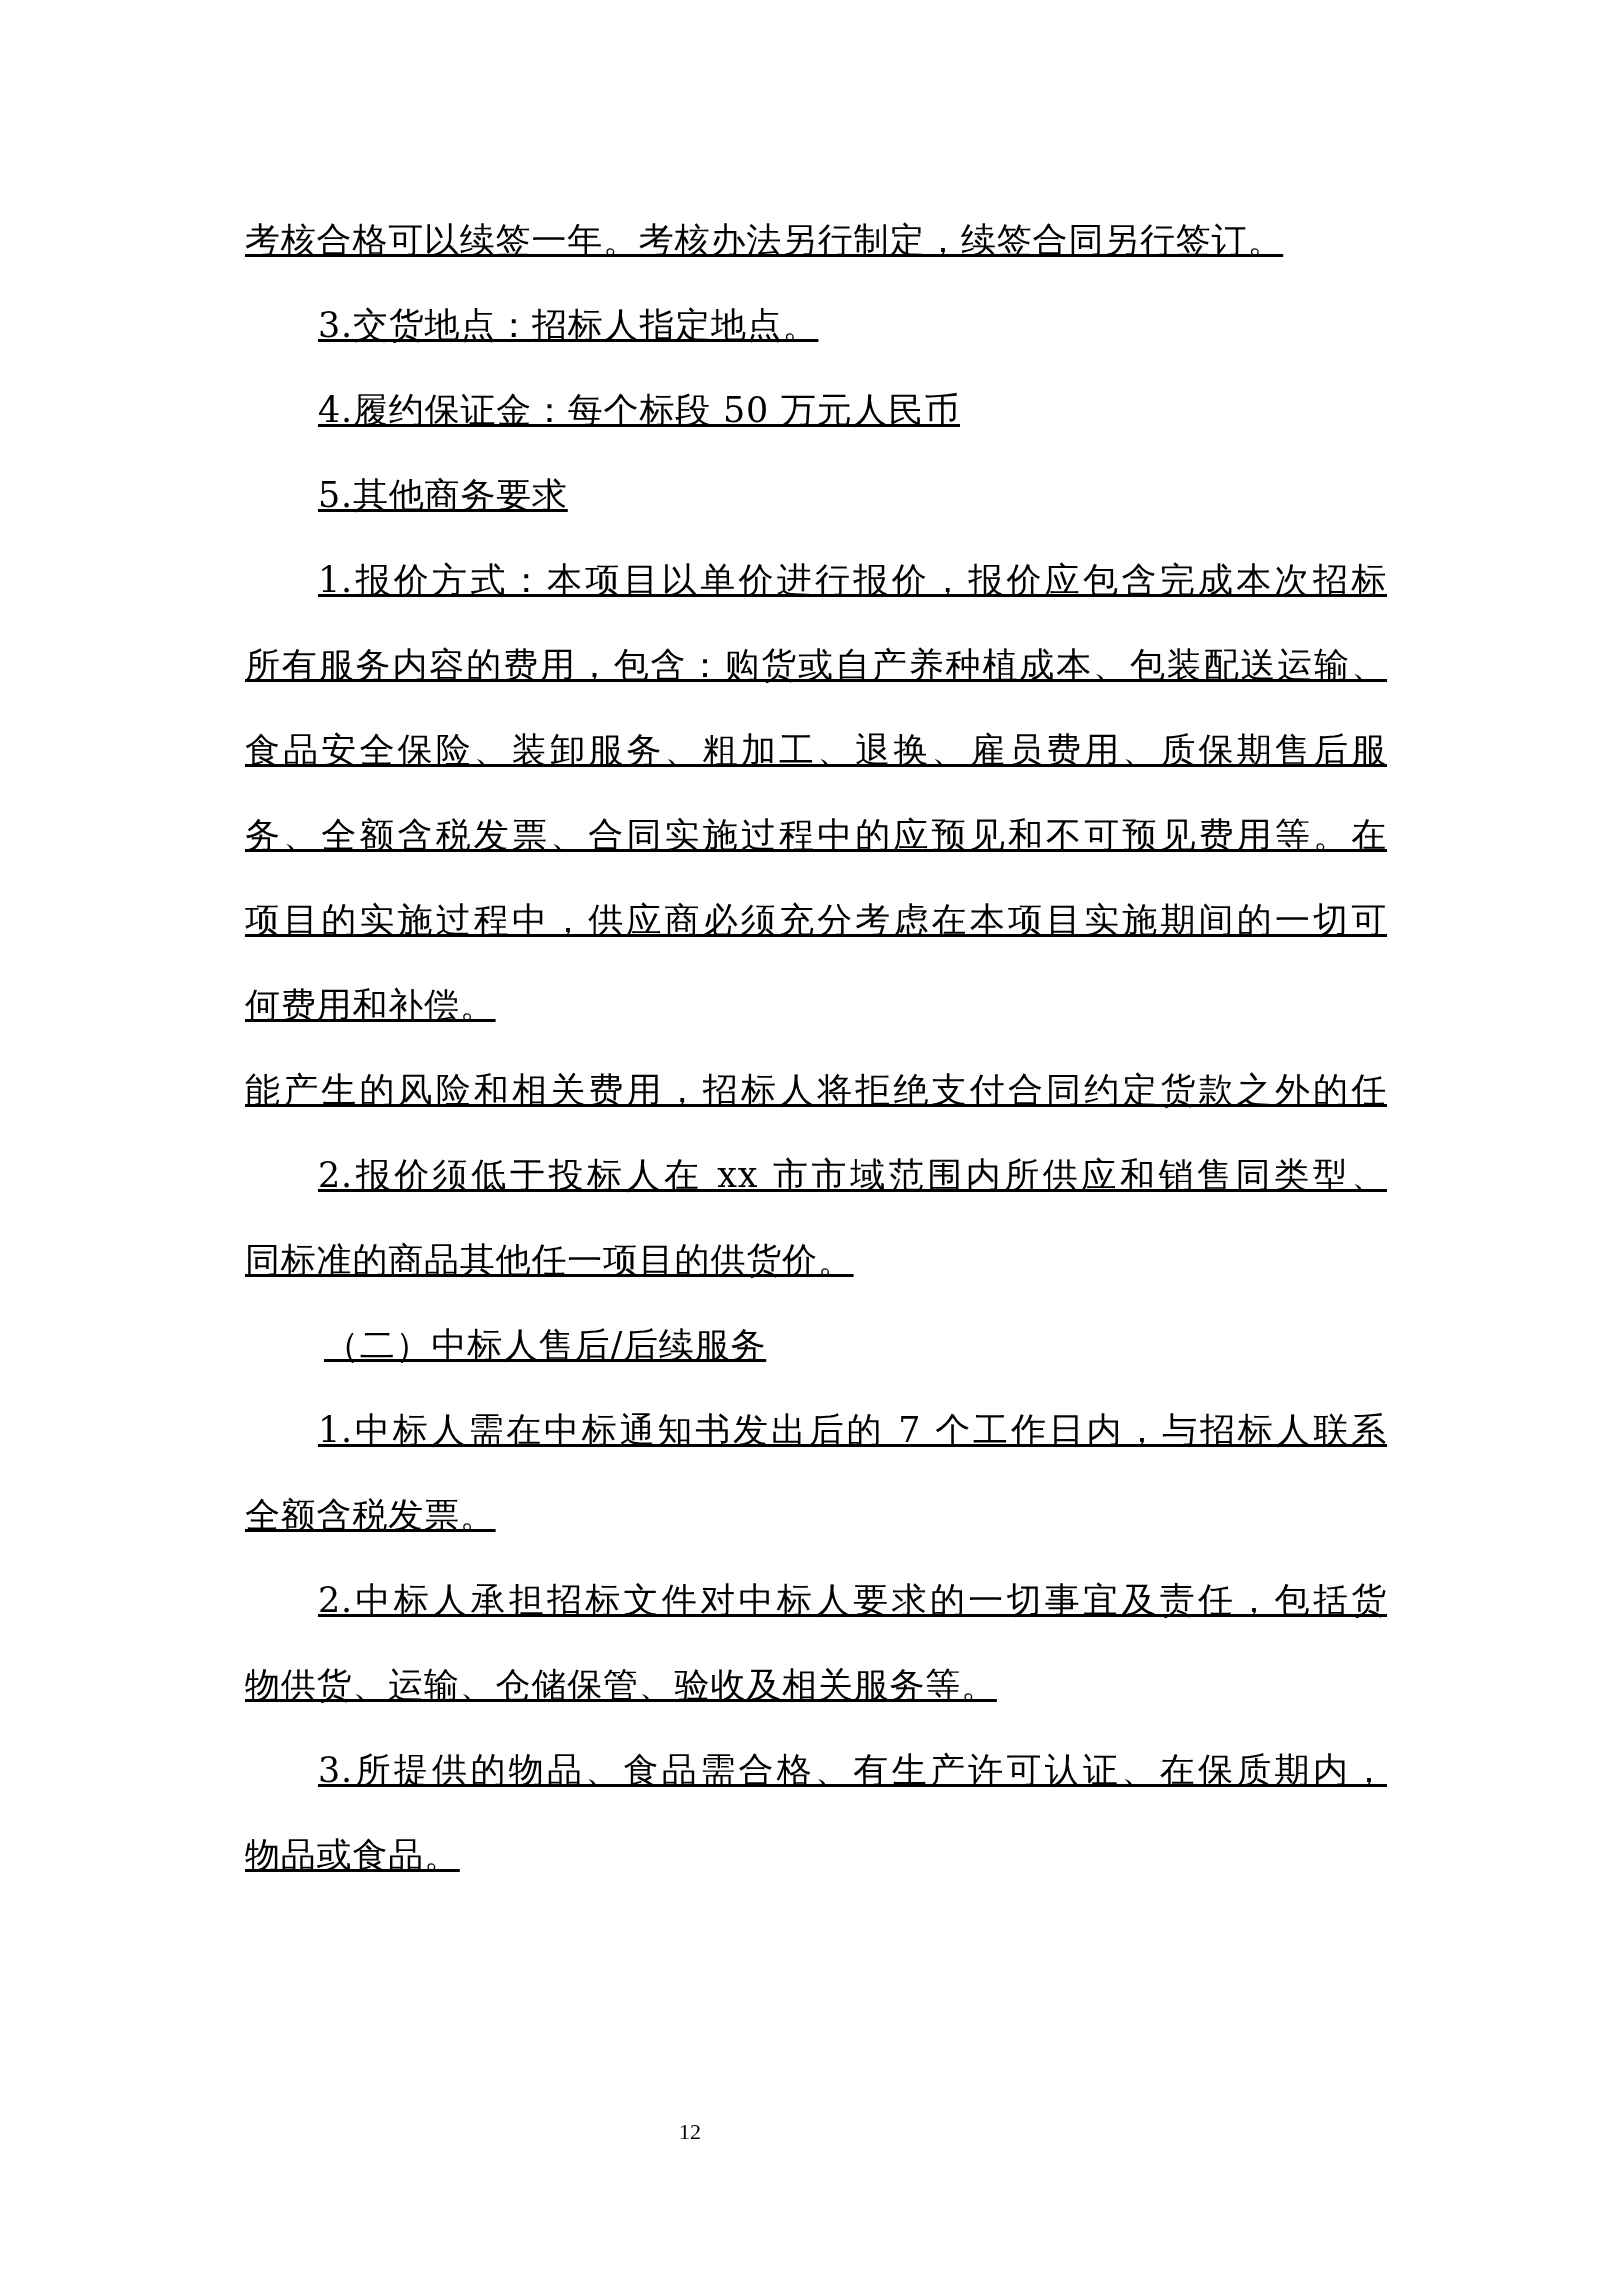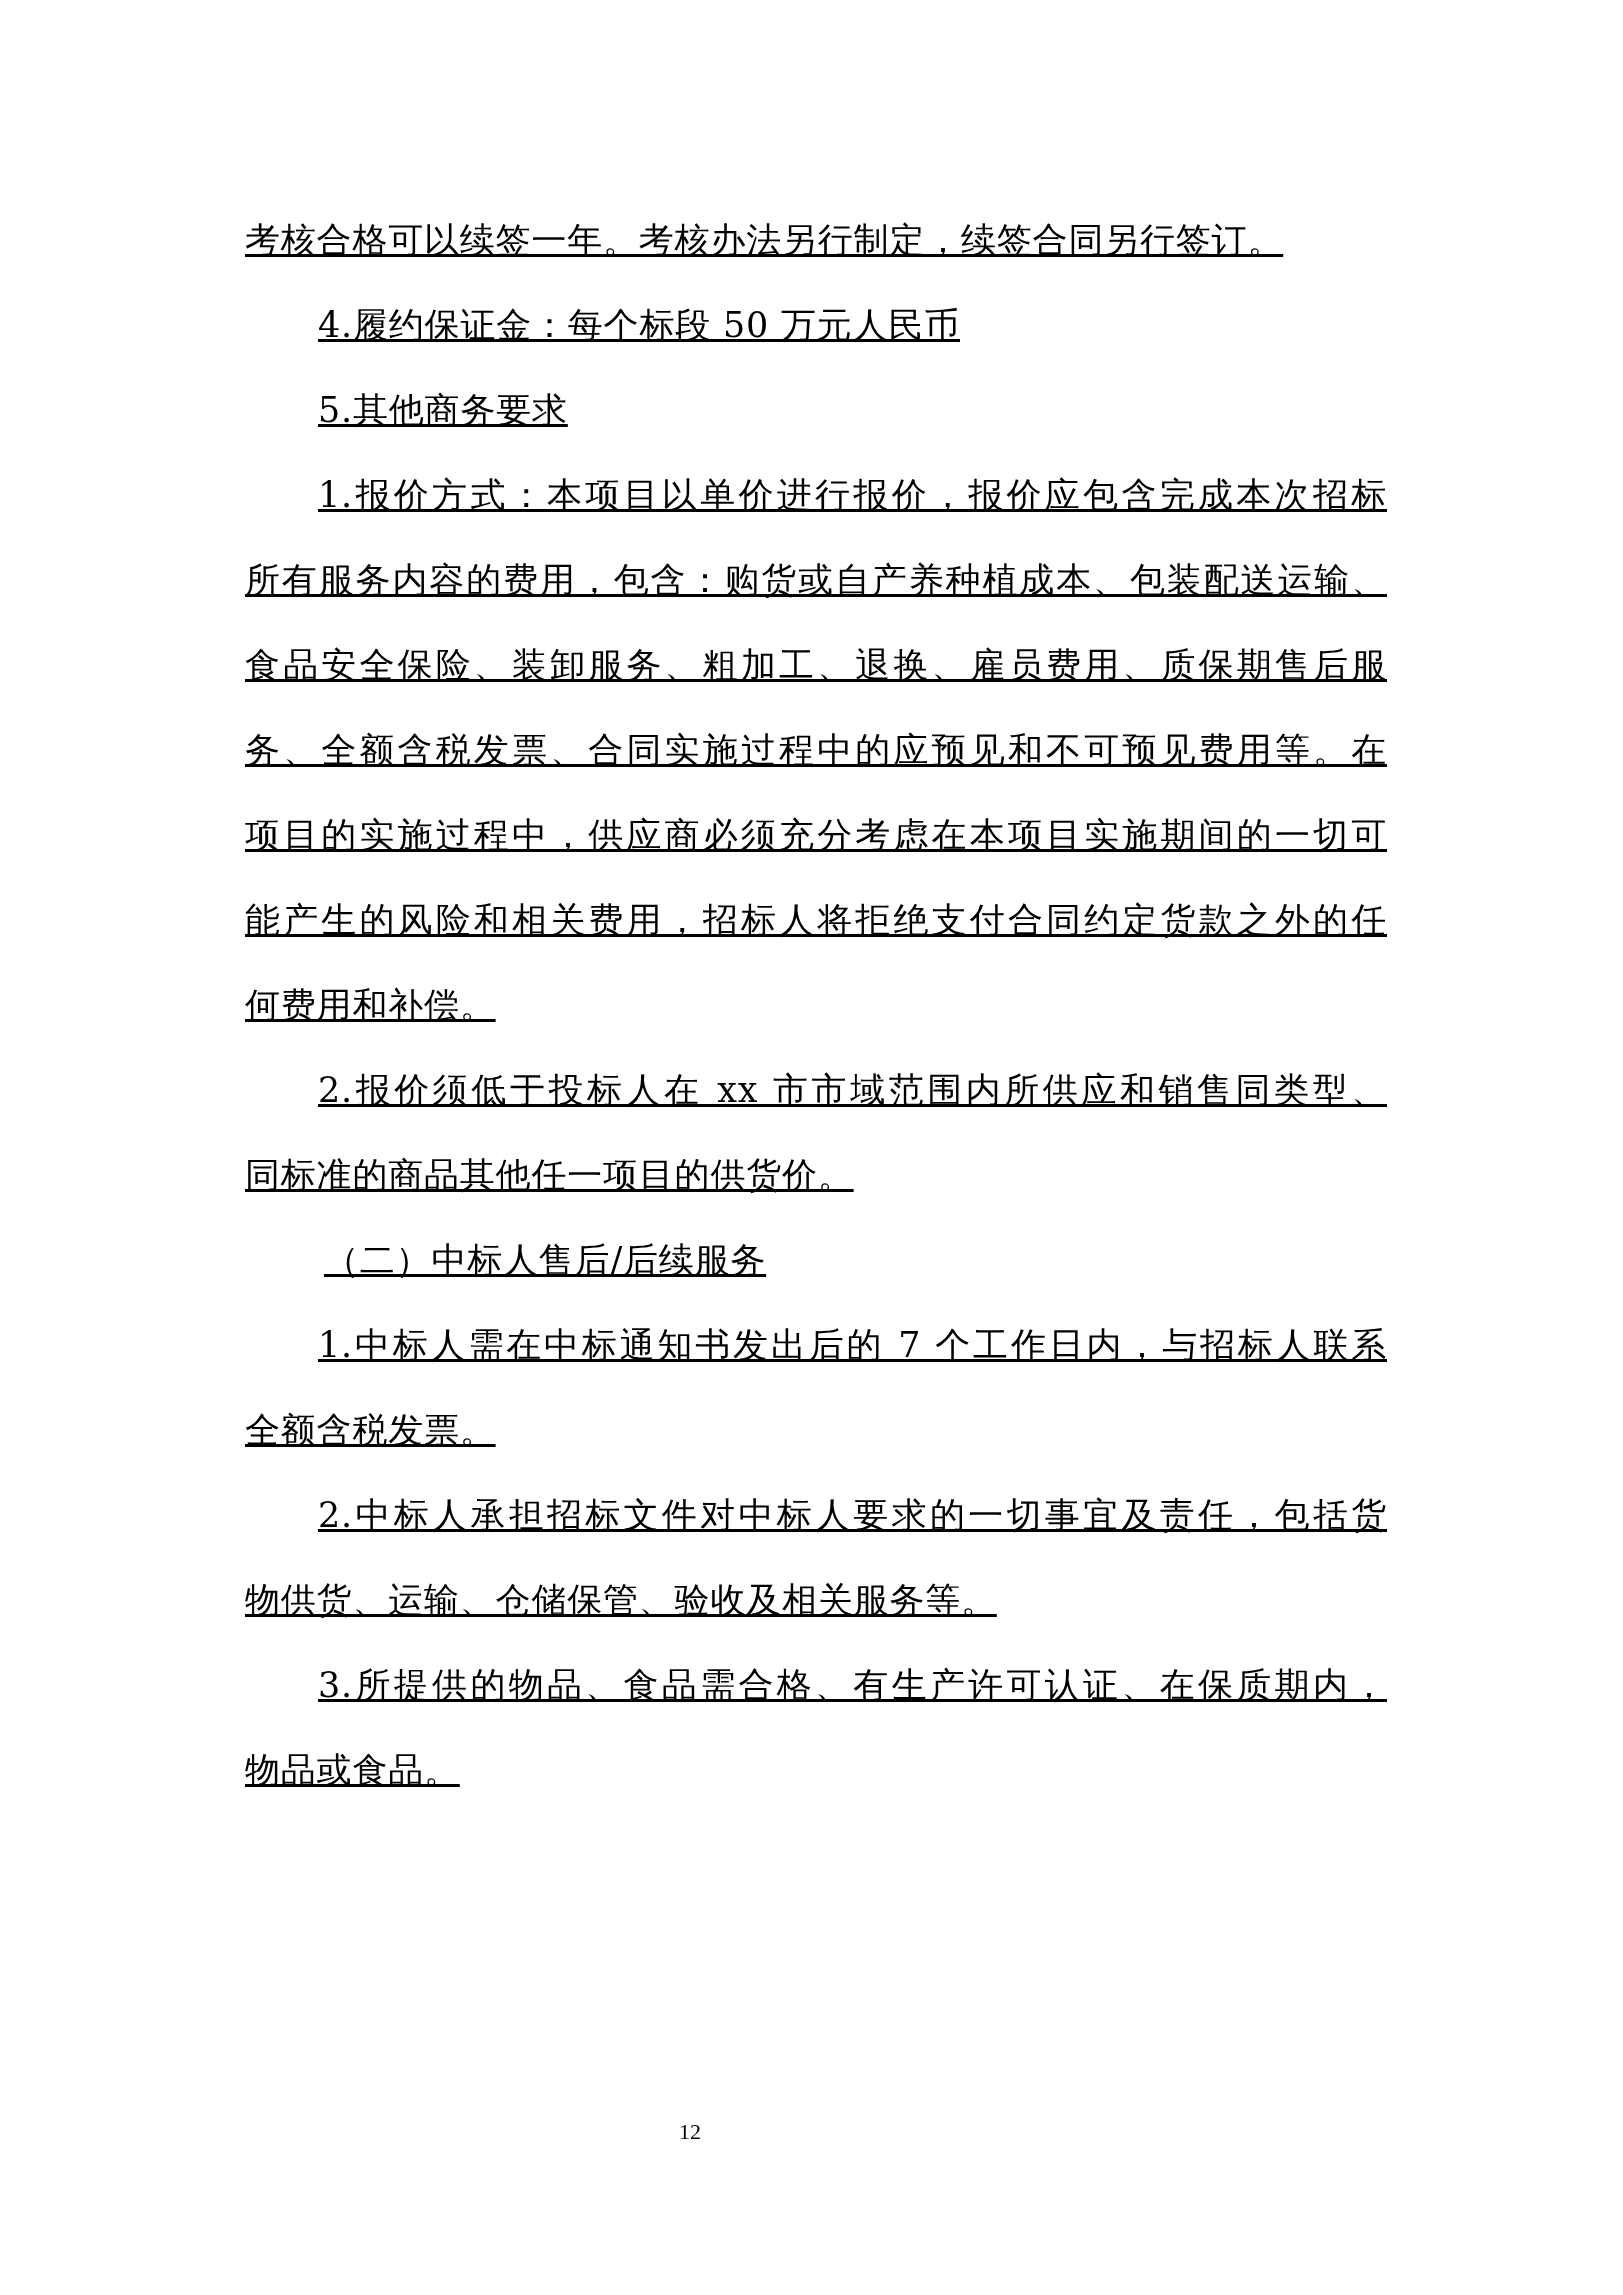--- a/index.html
+++ b/index.html
@@ -54,29 +54,30 @@
       font-size: 22px;
       font-family: "Liberation Serif", serif;
     }
   </style>
 </head>
 <body>
 
 <div class="page">
   <div class="body-text">
     <div class="line">考核合格可以续签一年。考核办法另行制定，续签合同另行签订。</div>
+    <div class="line indent">3.交货地点：招标人指定地点。</div>
     <div class="line indent">4.履约保证金：每个标段 50 万元人民币</div>
     <div class="line indent">5.其他商务要求</div>
     <div class="line indent justify">1.报价方式：本项目以单价进行报价，报价应包含完成本次招标</div>
     <div class="line justify">所有服务内容的费用，包含：购货或自产养种植成本、包装配送运输、</div>
     <div class="line justify">食品安全保险、装卸服务、粗加工、退换、雇员费用、质保期售后服</div>
     <div class="line justify">务、全额含税发票、合同实施过程中的应预见和不可预见费用等。在</div>
     <div class="line justify">项目的实施过程中，供应商必须充分考虑在本项目实施期间的一切可</div>
+    <div class="line">何费用和补偿。</div>
     <div class="line justify">能产生的风险和相关费用，招标人将拒绝支付合同约定货款之外的任</div>
-    <div class="line">何费用和补偿。</div>
     <div class="line indent justify">2.报价须低于投标人在 xx 市市域范围内所供应和销售同类型、</div>
     <div class="line">同标准的商品其他任一项目的供货价。</div>
     <div class="line indent-sub">（二）中标人售后/后续服务</div>
     <div class="line indent justify">1.中标人需在中标通知书发出后的 7 个工作日内，与招标人联系</div>
     <div class="line">全额含税发票。</div>
     <div class="line indent justify">2.中标人承担招标文件对中标人要求的一切事宜及责任，包括货</div>
     <div class="line">物供货、运输、仓储保管、验收及相关服务等。</div>
     <div class="line indent justify">3.所提供的物品、食品需合格、有生产许可认证、在保质期内，</div>
     <div class="line">物品或食品。</div>
   </div>

